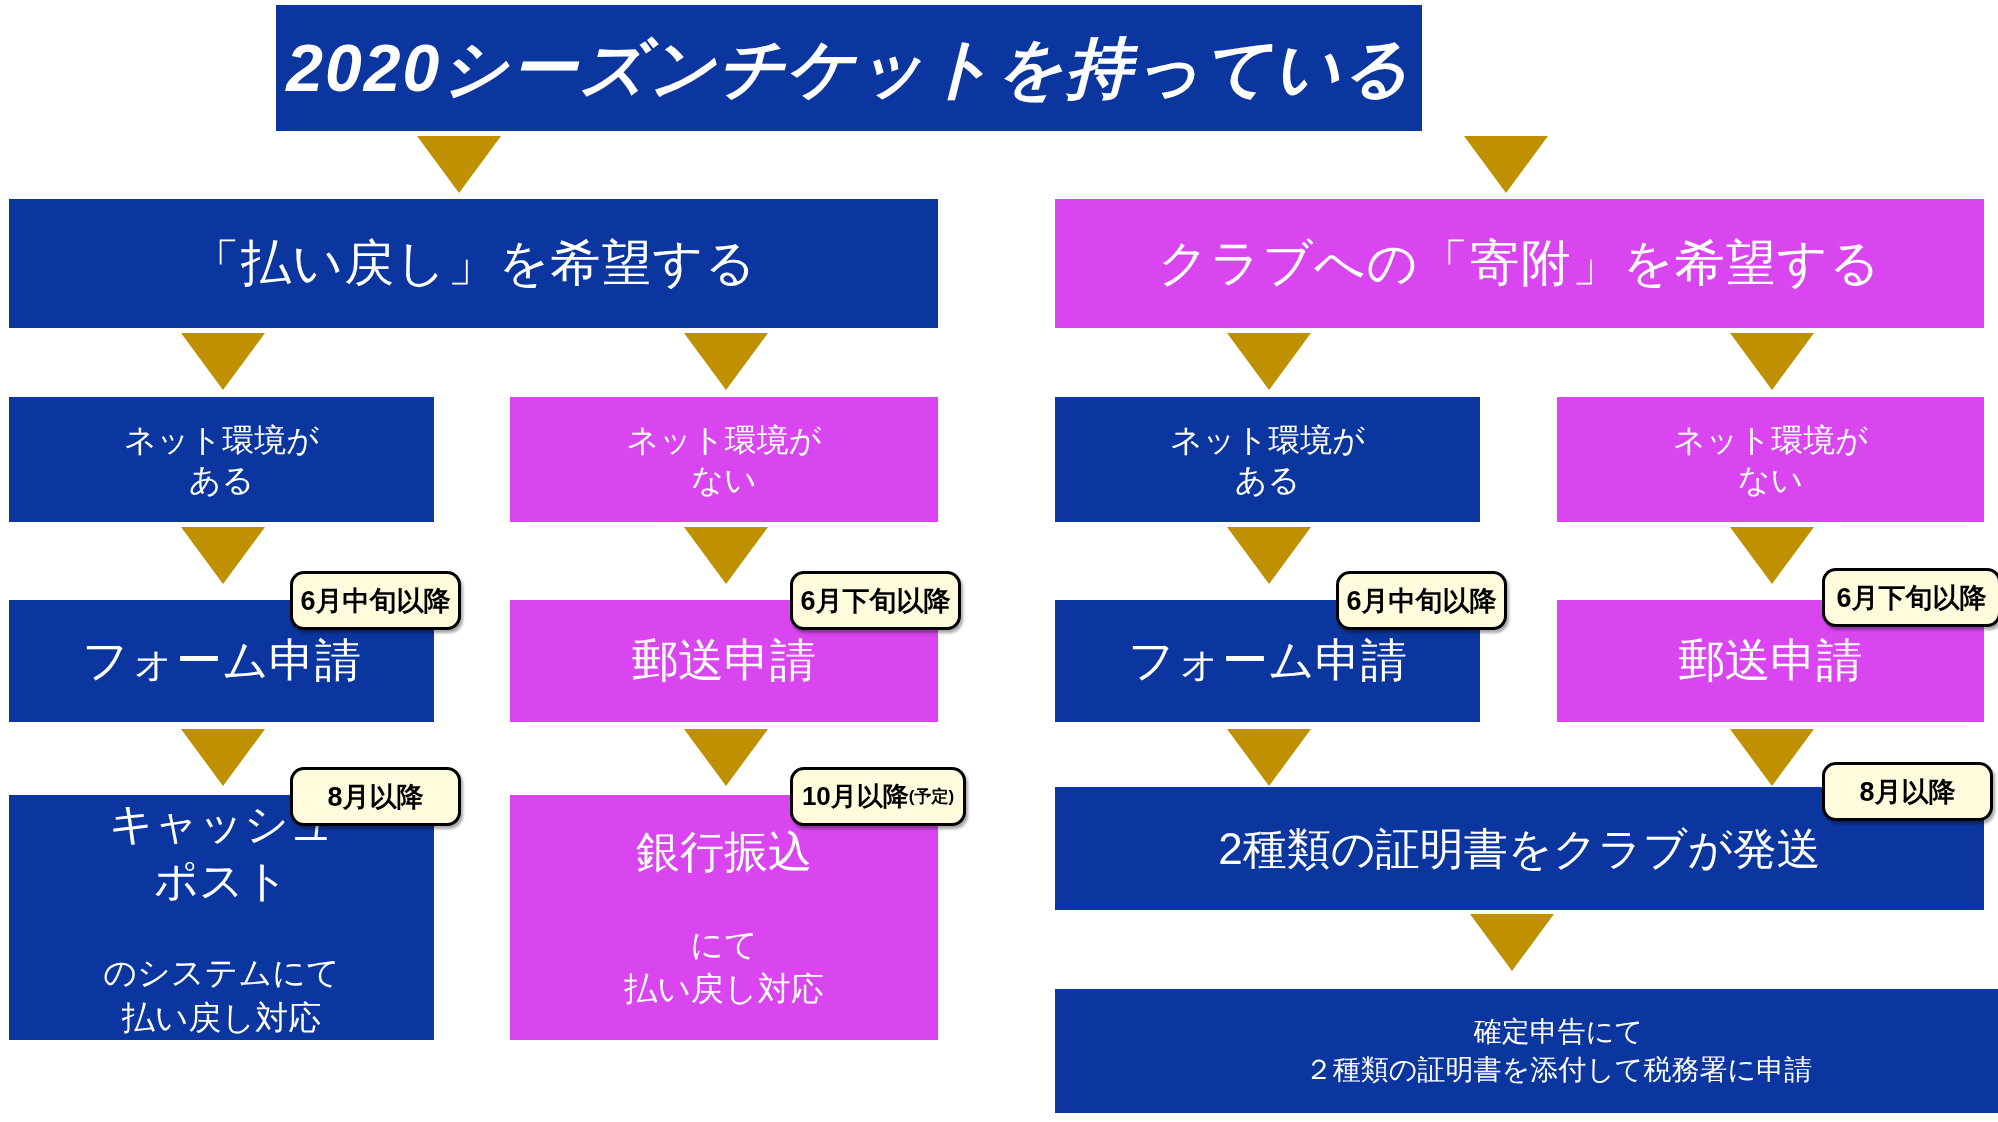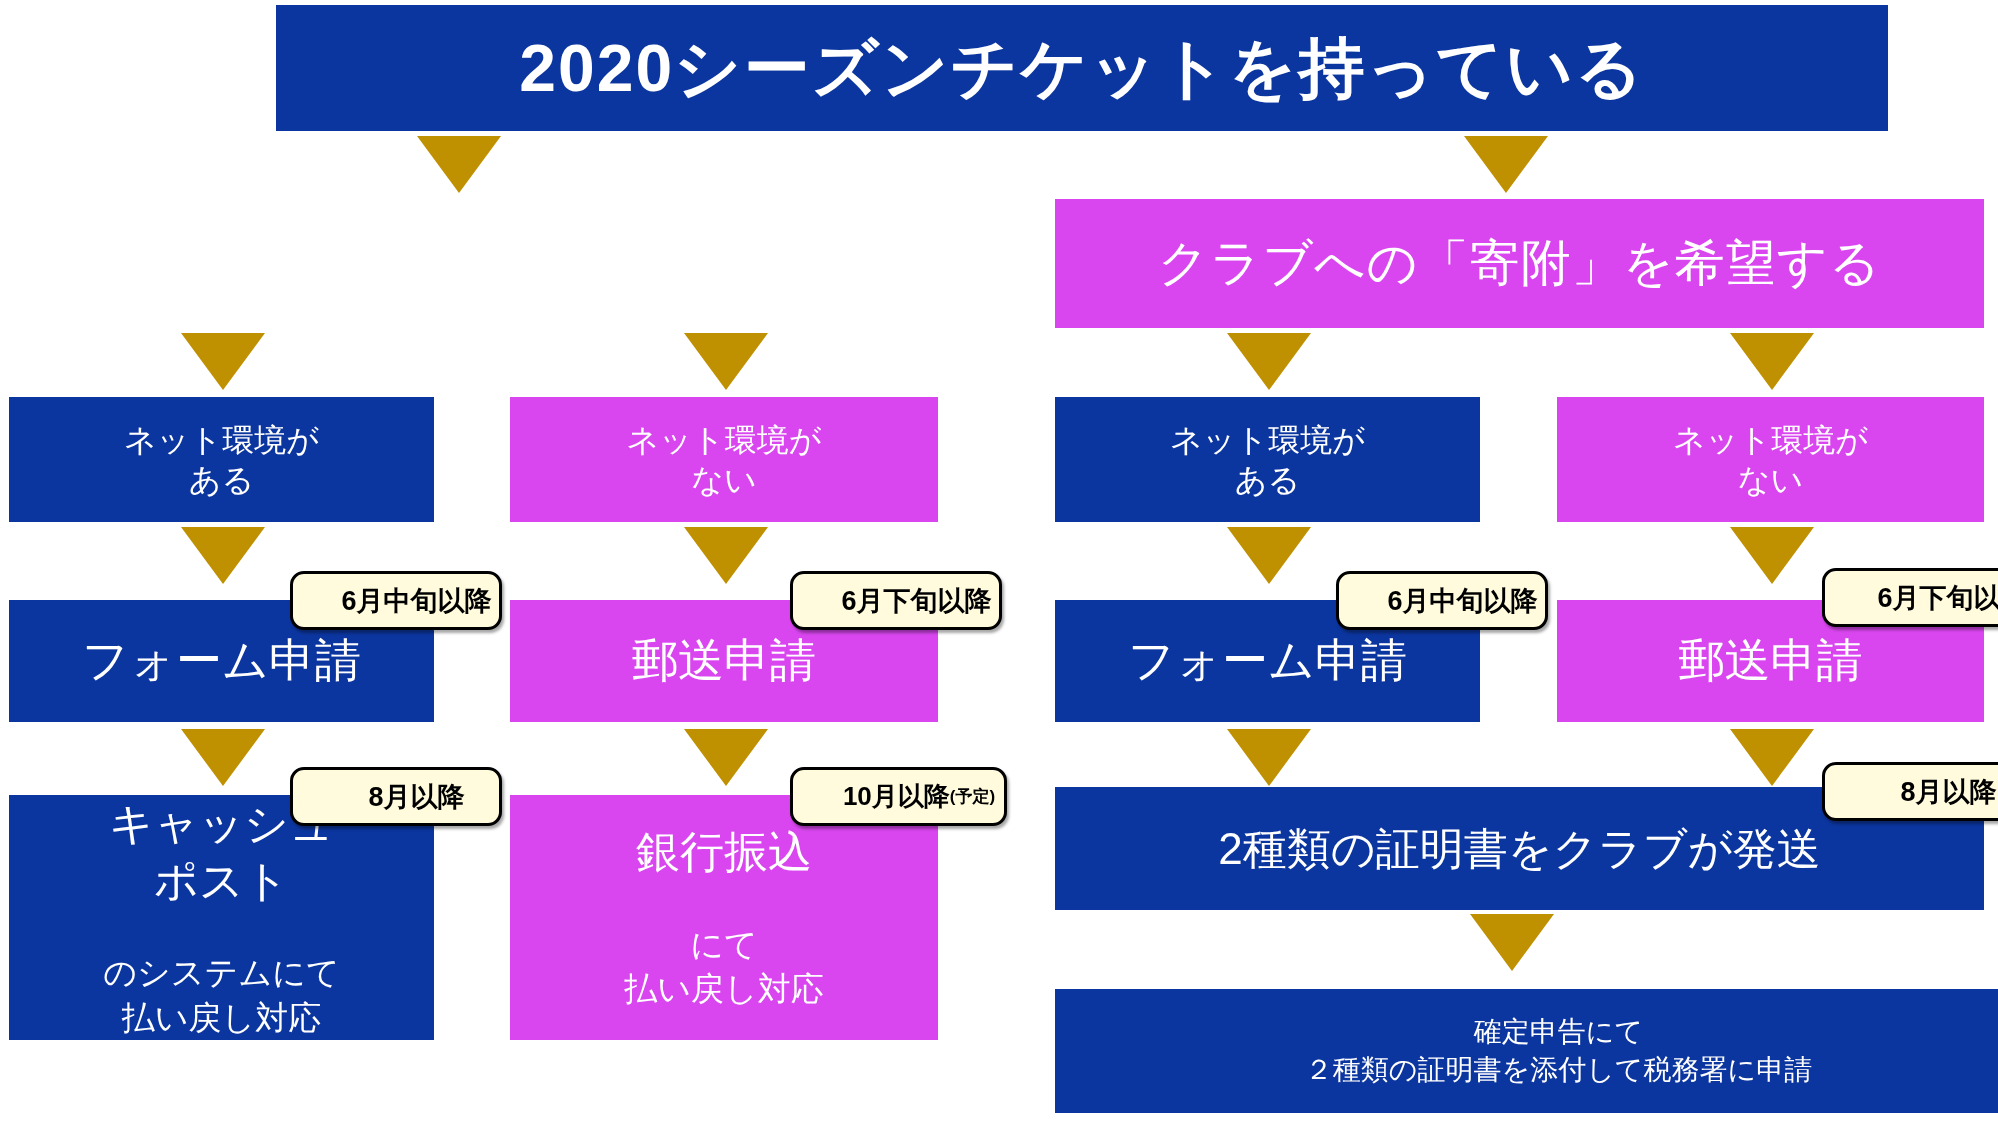--- a/index.html
+++ b/index.html
@@ -31,35 +31,35 @@
     border-top:57px solid #bf9000;
   }
 
   .badge{
     position:absolute;z-index:3;
     background:#fffbdc;border:3px solid #000000;border-radius:14px;
     display:flex;align-items:center;justify-content:center;
     color:#000000;font-size:27px;font-weight:700;
     box-shadow:2px 3px 3px rgba(0,0,0,0.35);
     white-space:nowrap;
-    padding-left:41px;
   }
   .badge .suffix{font-size:17px;font-weight:700;}
   .badge.small-font{font-size:26px;}
 </style>
 </head>
 <body>
 
 <div id="canvas">
 
-  <div class="box blue title" style="left:276px;top:5px;width:1612px;height:126px;">2020シーズンチケットを持っている</div>
+  <div class="box blue title" style="left:276px;top:5px;width:1146px;height:126px;font-style:italic;">2020シーズンチケットを持っている</div>
 
   <div class="arr" style="left:417px;top:136px;"></div>
   <div class="arr" style="left:1464px;top:136px;"></div>
 
+  <div class="box blue header" style="left:9px;top:199px;width:929px;height:129px;">「払い戻し」を希望する</div>
   <div class="box gray header" style="left:1055px;top:199px;width:929px;height:129px;">クラブへの「寄附」を希望する</div>
 
   <div class="arr" style="left:181px;top:333px;"></div>
   <div class="arr" style="left:684px;top:333px;"></div>
   <div class="arr" style="left:1227px;top:333px;"></div>
   <div class="arr" style="left:1730px;top:333px;"></div>
 
   <div class="box blue net" style="left:9px;top:397px;width:425px;height:125px;">ネット環境が
 ある</div>
   <div class="box gray net" style="left:510px;top:397px;width:428px;height:125px;">ネット環境が

